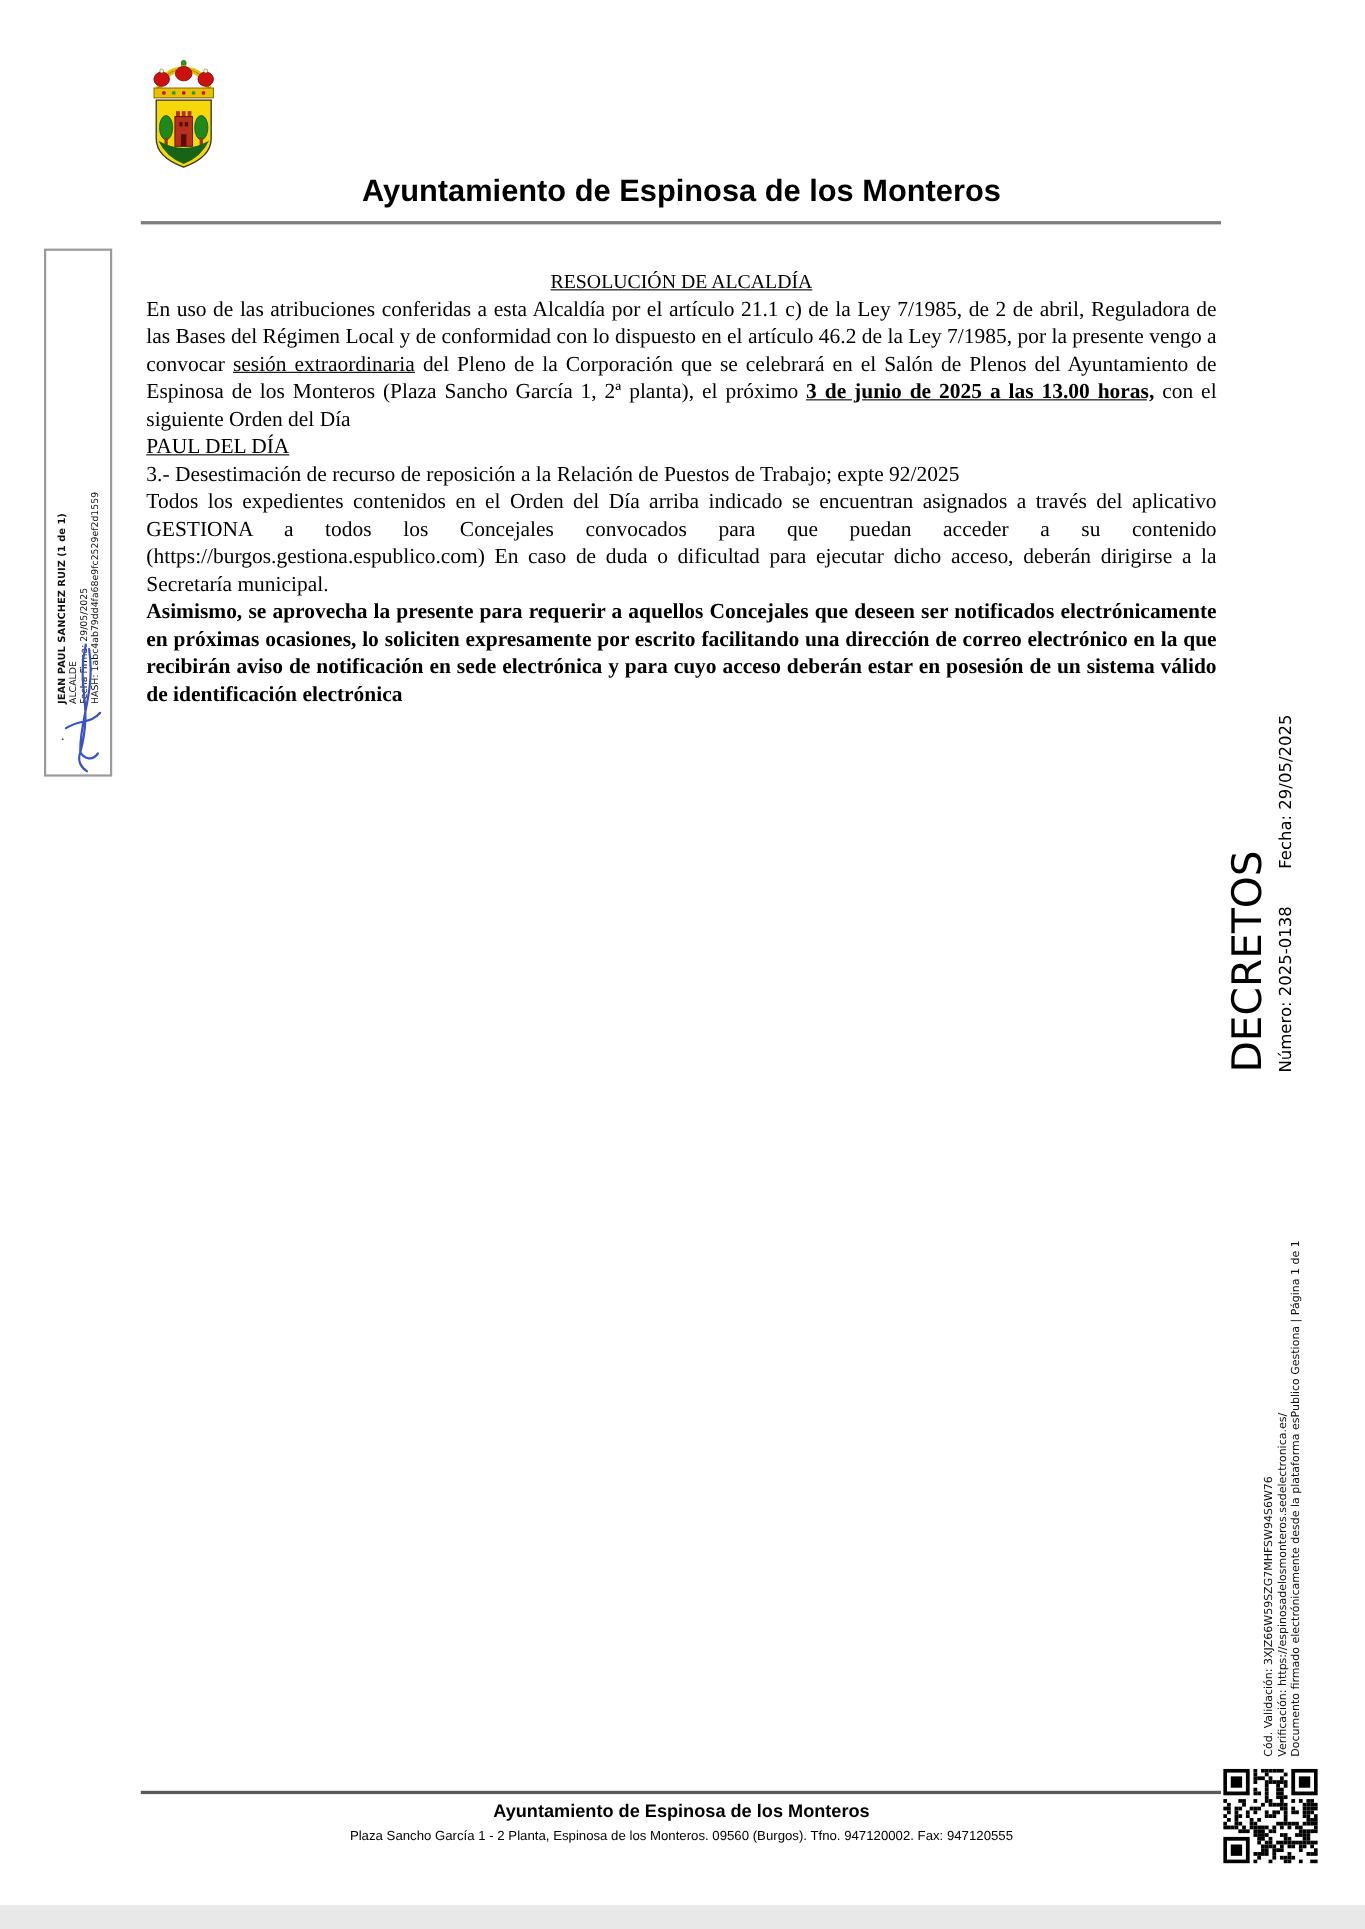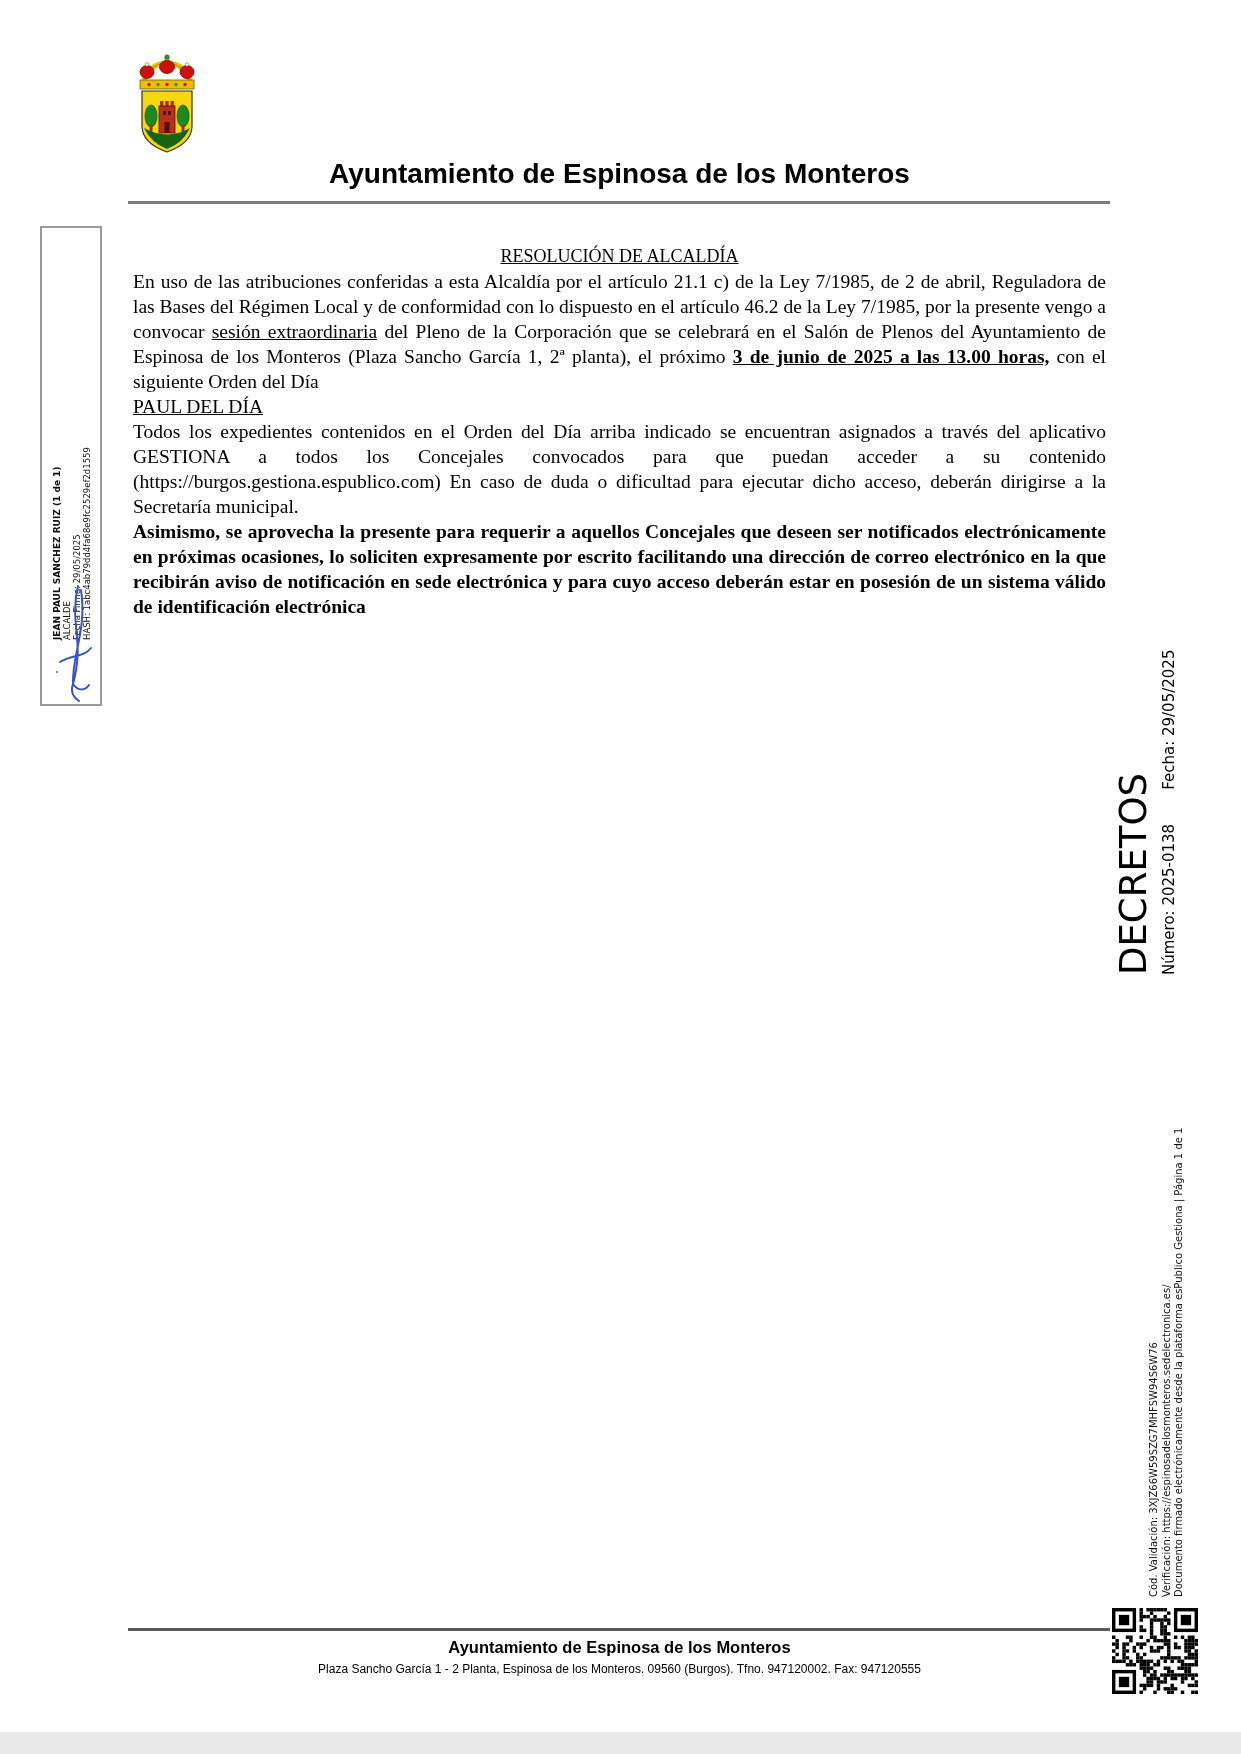--- a/index.html
+++ b/index.html
@@ -101,20 +101,21 @@
   <div class="header-title">Ayuntamiento de Espinosa de los Monteros</div>
   <div class="header-rule"></div>
 
   <div class="doc">
     <p class="center h-res"><span class="u">RESOLUCIÓN DE ALCALDÍA</span></p>
 
     <p class="p1"><span>En uso de las atribuciones conferidas a esta Alcaldía por el artículo 21.1 c) de la Ley 7/1985, de 2 de abril, Reguladora de las Bases del Régimen Local y de conformidad con lo dispuesto en el artículo 46.2 de la Ley 7/1985, por la presente vengo a convocar </span><span class="u">sesión extraordinaria</span><span> del Pleno de la Corporación que se celebrará en el Salón de Plenos del Ayuntamiento de Espinosa de los Monteros (Plaza Sancho García 1, 2ª planta), el próximo </span><span class="b u">3 de junio de 2025 a las 13.00 horas,</span><span> con el siguiente Orden del Día</span></p>
 
     <p class="h-orden"><span class="u">PAUL DEL DÍA</span></p>
 
+    <p class="i3">3.- Desestimación de recurso de reposición a la Relación de Puestos de Trabajo; expte 92/2025</p>
 
     <p class="p-gestiona">Todos los expedientes contenidos en el Orden del Día arriba indicado se encuentran asignados a través del aplicativo GESTIONA a todos los Concejales convocados para que puedan acceder a su contenido (https://burgos.gestiona.espublico.com) En caso de duda o dificultad para ejecutar dicho acceso, deberán dirigirse a la Secretaría municipal.</p>
     <p class="p-electronic">Asimismo, se aprovecha la presente para requerir a aquellos Concejales que deseen ser notificados electrónicamente en próximas ocasiones, lo soliciten expresamente por escrito facilitando una dirección de correo electrónico en la que recibirán aviso de notificación en sede electrónica y para cuyo acceso deberán estar en posesión de un sistema válido de identificación electrónica</p>
   </div>
 
   <div class="left-stamp-box"></div>
   <div class="vtext left-stamp-text">
     <div class="name">JEAN PAUL SANCHEZ RUIZ (1 de 1)</div>
     <div>ALCALDE</div>
     <div>Fecha Firma: 29/05/2025</div>

